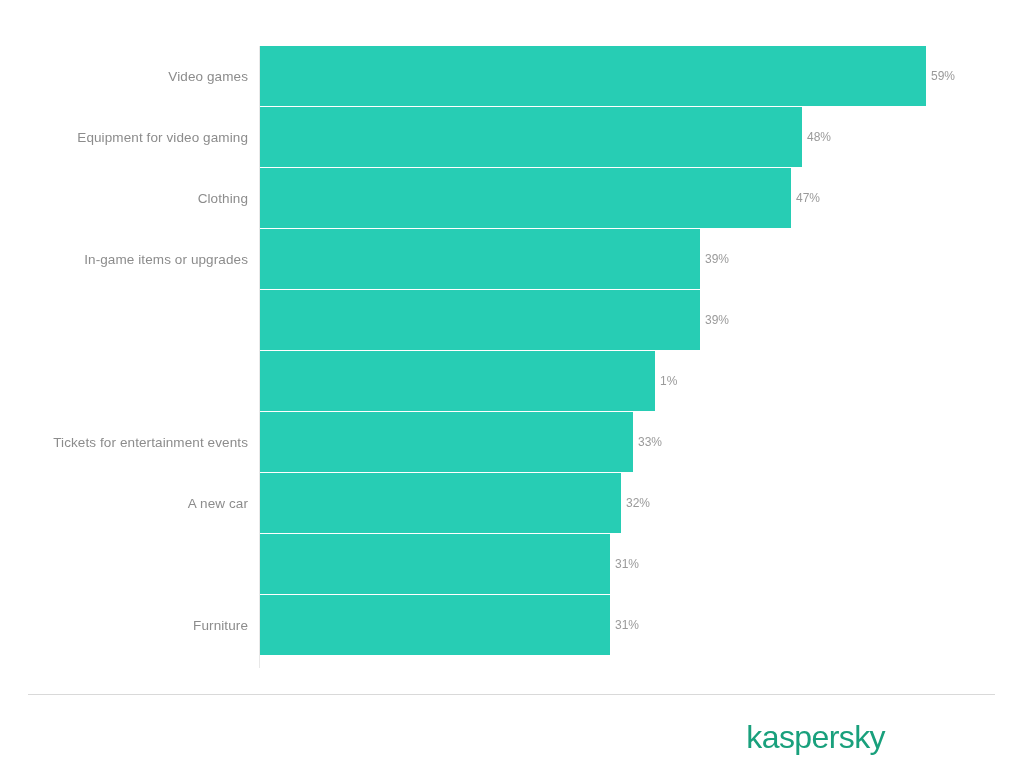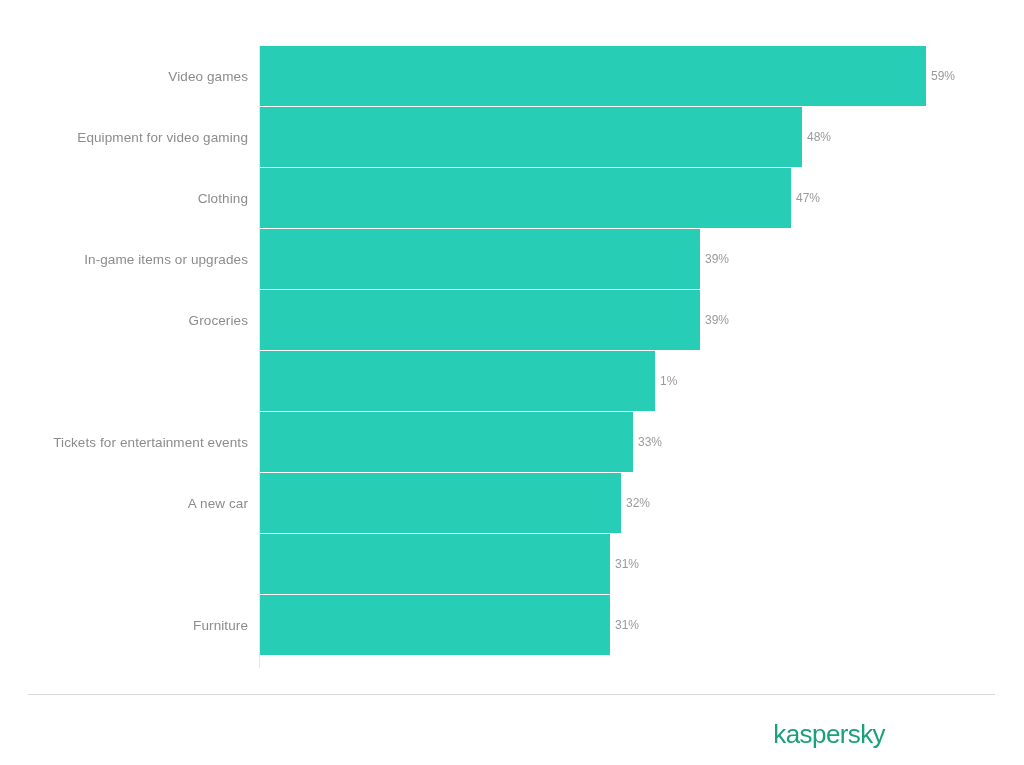--- a/index.html
+++ b/index.html
@@ -90,21 +90,21 @@
     top: 682px;
     width: 967px;
     height: 1px;
     background: #d9d9d9;
   }
 
   .brand-logo {
     position: absolute;
     right: 47px;
     top: 709px;
-    font-size: 26px;
+    font-size: 32px;
     font-weight: 400;
     color: #19a07c;
     letter-spacing: -0.6px;
     line-height: 1;
     font-family: "Liberation Sans", sans-serif;
   }
 </style>
 </head>
 <body>
 
@@ -127,21 +127,20 @@
           <div class="cat-label">Clothing</div>
           <div class="bar" style="width: 531px; height: 60px; background: rgb(39, 205, 180);"></div>
           <div class="val-label" style="left: 791px;">47%</div>
         </div>
         <div class="row" style="top: 217px;">
           <div class="cat-label">In-game items or upgrades</div>
           <div class="bar" style="width: 440px; height: 60px; background: rgb(39, 205, 180);"></div>
           <div class="val-label" style="left: 700px;">39%</div>
         </div>
         <div class="row" style="top: 278px;">
-          <div class="cat-label">Groceries</div>
           <div class="bar" style="width: 440px; height: 60px; background: rgb(39, 205, 180);"></div>
           <div class="val-label" style="left: 700px;">39%</div>
         </div>
         <div class="row" style="top: 339px;">
           <div class="bar" style="width: 395px; height: 60px; background: rgb(39, 205, 180);"></div>
           <div class="val-label" style="left: 655px;">1%</div>
         </div>
         <div class="row" style="top: 400px;">
           <div class="cat-label">Tickets for entertainment events</div>
           <div class="bar" style="width: 373px; height: 60px; background: rgb(39, 205, 180);"></div>

